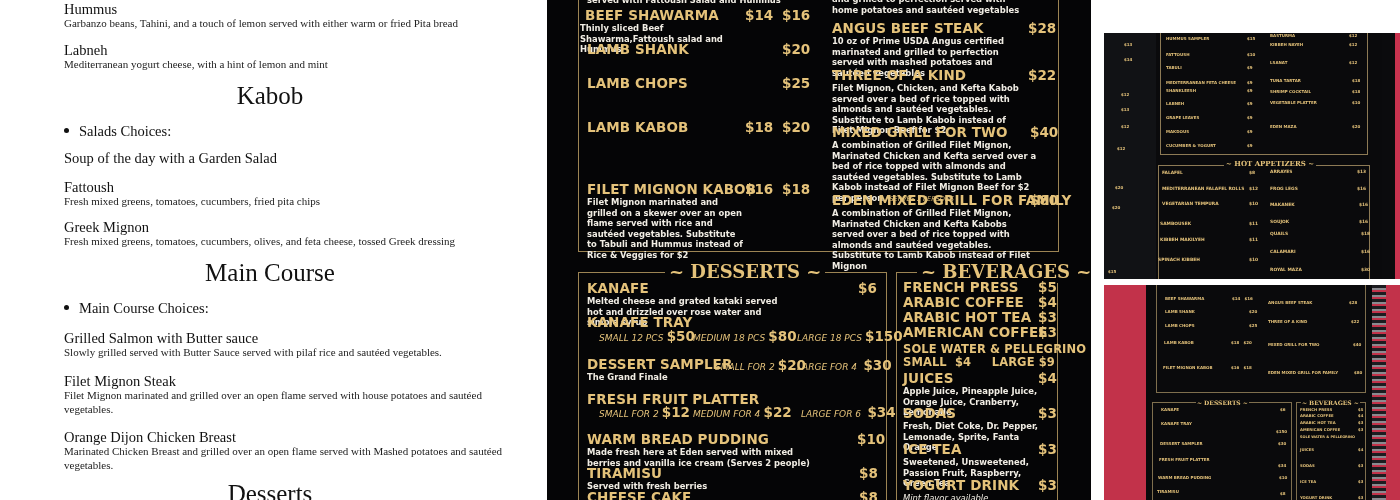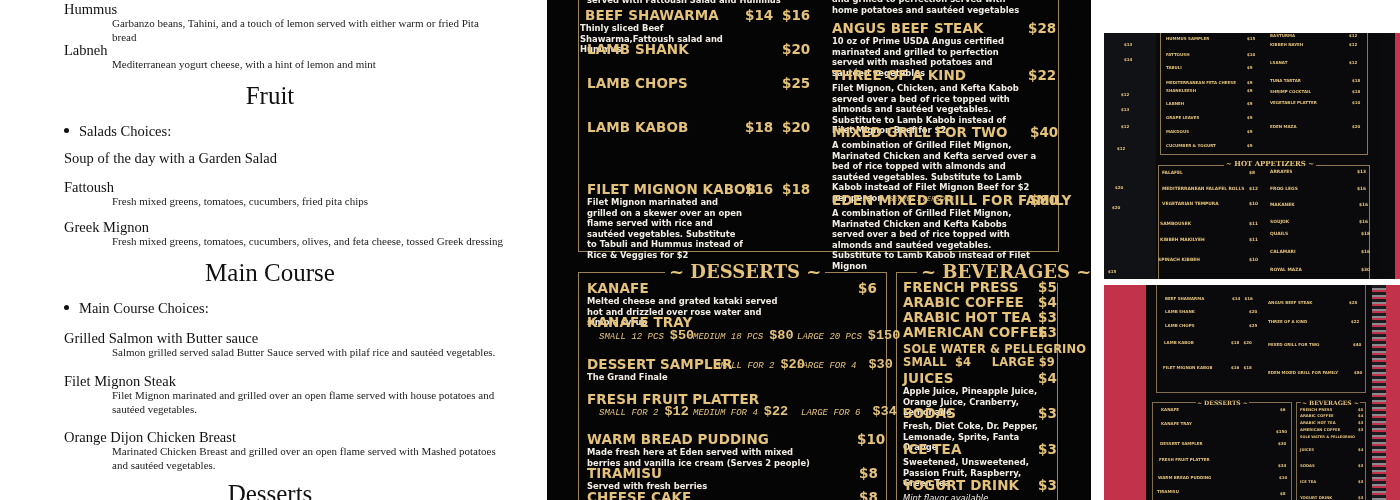--- a/index.html
+++ b/index.html
@@ -8,21 +8,21 @@
 
   
   .doc {
     position: absolute; left: 0; top: 0; width: 547px; height: 500px;
     background: #ffffff; color: #111; overflow: hidden;
     font-family: "Liberation Serif", "DejaVu Serif", serif;
   }
   .doc-inner { position: absolute; left: 64px; top: 0; width: 440px; }
   .doc .item { position: absolute; left: 0; width: 440px; }
   .doc .name { font-size: 14.5px; line-height: 16px; color: #111; }
-  .doc .desc { font-size: 11px; line-height: 13.5px; color: #222; margin-left: 48px; }
+  .doc .desc { font-size: 11px; line-height: 13.5px; color: #222; }
   .doc .heading { position: absolute; left: 0; width: 540px; text-align: center; font-size: 25px; color: #111; }
   .doc .bullet { position: absolute; left: 0; font-size: 14.5px; color: #111; }
   .doc .bullet .dot { display: inline-block; width: 5px; height: 5px; border-radius: 50%; background: #111; margin-right: 10px; vertical-align: middle; position: relative; top: -2px; }
   .doc .plain { position: absolute; left: 0; font-size: 14.5px; color: #111; }
 
   
   .menu {
     position: absolute; left: 547px; top: 0; width: 544px; height: 500px;
     background: #050506; overflow: hidden; color: #f1ede4;
     font-family: "DejaVu Sans", sans-serif;
@@ -34,21 +34,21 @@
   .box.bev { left: 349px; top: 272px; width: 162px; height: 240px; }
   .box-title {
     position: absolute; top: 261px; height: 22px; background: #050506;
     font-family: "DejaVu Serif", serif; font-weight: bold; font-size: 18px; color: #e4c27a;
     padding: 0 4px; line-height: 22px; white-space: nowrap;
   }
   .mi { position: absolute; }
   .mi .t { font-weight: bold; font-size: 13.5px; line-height: 15px; color: #e4c27a; white-space: nowrap; letter-spacing: 0.1px; }
   .mi .d { font-weight: bold; font-size: 8.4px; line-height: 10.5px; color: #f1ede4; }
   .mi .p { position: absolute; top: 0; font-weight: bold; font-size: 13.5px; line-height: 15px; color: #e4c27a; white-space: nowrap; }
-  .sizes { position: absolute; font-size: 10px; color: #e4c27a; white-space: nowrap; font-family: Liberation Mono, monospace; }
+  .sizes { position: absolute; font-size: 10px; color: #e4c27a; white-space: nowrap; }
   .sizes i { font-style: italic; font-weight: normal; font-size: 9px; }
   .sizes b { font-size: 13.5px; }
 
   
   .photos { position: absolute; left: 1091px; top: 0; width: 309px; height: 500px; background: #ffffff; }
   .photo { position: absolute; left: 13px; width: 327px; overflow: hidden; margin-top: 33px; }
   .photo.p1 { top: 0; height: 246px; background: #0b0b0d; }
   .photo.p2 { top: 252px; height: 248px; background: #c2324a; }
   .p1 .leftstrip { position: absolute; left: 0; top: 0; width: 52px; height: 246px; background: #111215; }
   .p1 .rightred { position: absolute; right: 0; top: 0; width: 36px; height: 246px; background: #c9334f; }
@@ -67,37 +67,37 @@
   <div class="doc-inner">
     <div class="item" style="top:1px">
       <div class="name">Hummus</div>
       <div class="desc">Garbanzo beans, Tahini, and a touch of lemon served with either warm or fried Pita bread</div>
     </div>
     <div class="item" style="top:42px">
       <div class="name">Labneh</div>
       <div class="desc">Mediterranean yogurt cheese, with a hint of lemon and mint</div>
     </div>
 
-    <div class="heading" style="top:82px; left:-64px">Fruit</div>
+    <div class="heading" style="top:82px; left:-64px">Kabob</div>
     <div class="bullet" style="top:123px"><span class="dot"></span><span>Salads Choices:</span></div>
     <div class="plain" style="top:150px">Soup of the day with a Garden Salad</div>
     <div class="item" style="top:179px">
       <div class="name">Fattoush</div>
       <div class="desc">Fresh mixed greens, tomatoes, cucumbers, fried pita chips</div>
     </div>
     <div class="item" style="top:219px">
       <div class="name">Greek Mignon</div>
       <div class="desc">Fresh mixed greens, tomatoes, cucumbers, olives, and feta cheese, tossed Greek dressing</div>
     </div>
 
     <div class="heading" style="top:259px; left:-64px">Main Course</div>
     <div class="bullet" style="top:300px"><span class="dot"></span><span>Main Course Choices:</span></div>
     <div class="item" style="top:330px">
       <div class="name">Grilled Salmon with Butter sauce</div>
-      <div class="desc">Salmon grilled served salad Butter Sauce served with pilaf rice and sautéed vegetables.</div>
+      <div class="desc">Slowly grilled served with Butter Sauce served with pilaf rice and sautéed vegetables.</div>
     </div>
     <div class="item" style="top:373px">
       <div class="name">Filet Mignon Steak</div>
       <div class="desc">Filet Mignon marinated and grilled over an open flame served with house potatoes and sautéed vegetables.</div>
     </div>
     <div class="item" style="top:429px">
       <div class="name">Orange Dijon Chicken Breast</div>
       <div class="desc">Marinated Chicken Breast and grilled over an open flame served with Mashed potatoes and sautéed vegetables.</div>
     </div>
     <div class="heading" style="top:480px; left:-64px">Desserts</div>
@@ -167,21 +167,21 @@
   <div class="mi" style="left:40px; top:281px; width:290px">
     <div class="t">KANAFE</div>
     <span class="p" style="left:271px">$6</span>
     <div class="d" style="width:200px">Melted cheese and grated kataki served hot and drizzled over rose water and simple syrup</div>
   </div>
   <div class="mi" style="left:40px; top:315px; width:290px">
     <div class="t">KANAFE TRAY</div>
   </div>
   <div class="sizes" style="left:52px; top:328px"><i>SMALL 12 PCS</i> <b>$50</b></div>
   <div class="sizes" style="left:146px; top:328px"><i>MEDIUM 18 PCS</i> <b>$80</b></div>
-  <div class="sizes" style="left:250px; top:328px"><i>LARGE 20 PCS</i> <b>$150</b></div>
+  <div class="sizes" style="left:250px; top:328px"><i>LARGE 18 PCS</i> <b>$150</b></div>
 
   <div class="mi" style="left:40px; top:357px; width:290px">
     <div class="t">DESSERT SAMPLER</div>
     <div class="d">The Grand Finale</div>
   </div>
   <div class="sizes" style="left:168px; top:357px"><i>SMALL FOR 2</i> <b>$20</b></div>
   <div class="sizes" style="left:250px; top:357px"><i>LARGE FOR 4</i>&nbsp; <b>$30</b></div>
 
   <div class="mi" style="left:40px; top:392px; width:290px">
     <div class="t">FRESH FRUIT PLATTER</div>

